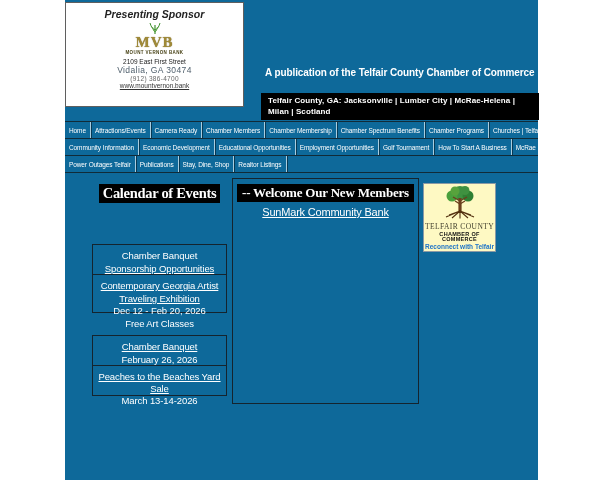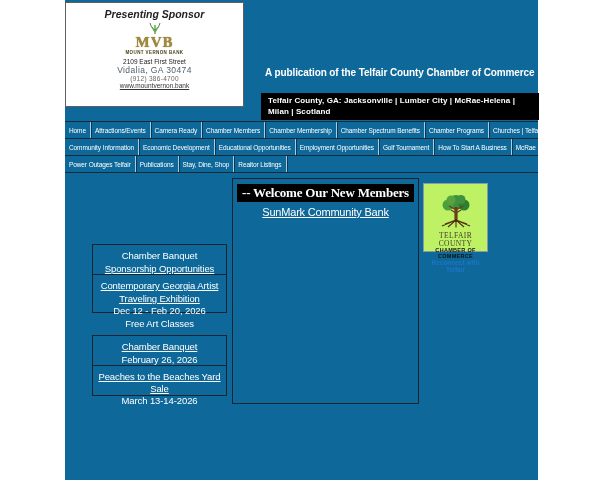--- a/index.html
+++ b/index.html
@@ -56,22 +56,22 @@
   
   .welcome-box { position:absolute; left:167px; top:178px; width:187px; height:226px;
     border:1px solid #15242e; text-align:center; }
   .welcome-banner { display:inline-block; background:#000; color:#fff; margin-top:5px;
     font-family:"Liberation Serif", serif; font-weight:bold; font-size:13px;
     padding:1px 5px; white-space:nowrap; letter-spacing:-0.2px; }
   .member-link { display:block; margin-top:4px; color:#fff; font-size:11px;
     text-decoration:underline; letter-spacing:-0.2px; cursor:pointer; }
 
   
-  .chamber-logo { position:absolute; left:358px; top:183px; width:65px; height:69px;
-    background:#bef264; border:1px solid #8a9aa5; text-align:center; padding-top:10px; line-height:1; }
+  .chamber-logo { position:absolute; left:358px; top:183px; width:73px; height:69px;
+    background:#fef9c3; border:1px solid #8a9aa5; text-align:center; padding-top:1px; line-height:1; }
   .cl-name1 { font-family:"Liberation Serif", serif; font-size:7.5px; color:#43412f;
     letter-spacing:0.4px; margin-top:1px; }
   .cl-name2 { font-size:5.5px; font-weight:bold; color:#101010; letter-spacing:0.3px; margin-top:1px; }
   .cl-tagline { font-size:6.5px; font-weight:bold; color:#1d73c8; margin-top:1px; }
 </style>
 </head>
 <body>
 
 <div class="content">
 
@@ -121,20 +121,23 @@
       <a class="nav-item">McRae Rotary Club</a>
     </div>
     <div class="nav-row">
       <a class="nav-item">Power Outages Telfair</a>
       <a class="nav-item">Publications</a>
       <a class="nav-item">Stay, Dine, Shop</a>
       <a class="nav-item">Realtor Listings</a>
     </div>
   </div>
 
+  <div class="cal-banner-wrap">
+    <span class="cal-banner">Calendar of Events</span>
+  </div>
 
 
   <div class="cal-item cal-boxed pos-i1">
     <span>Chamber Banquet</span><br>
     <a class="cal-link">Sponsorship Opportunities</a>
   </div>
 
   <div class="cal-item cal-boxed pos-i2">
     <a class="cal-link">Contemporary Georgia Artist</a><br>
     <a class="cal-link">Traveling Exhibition</a><br>

